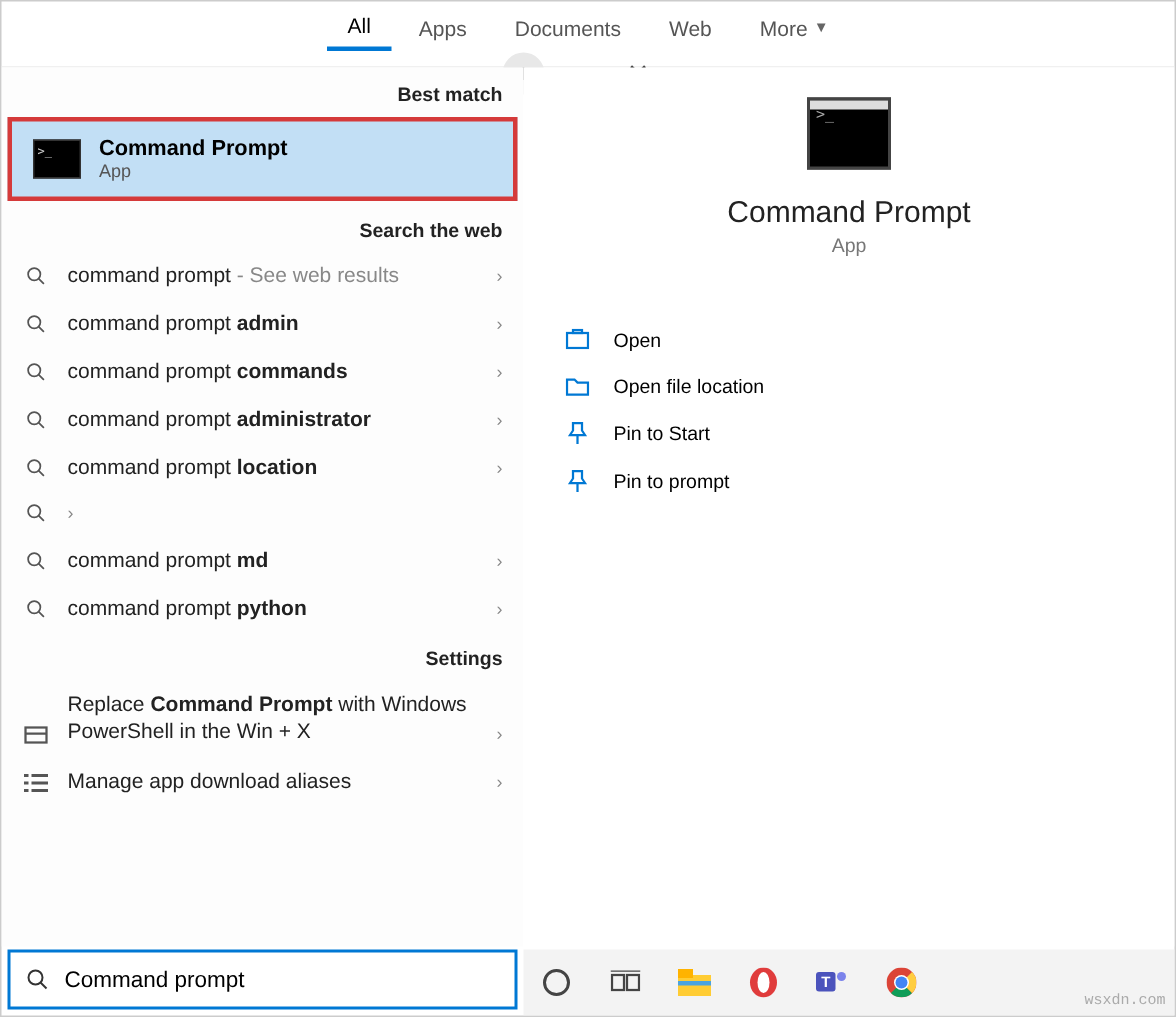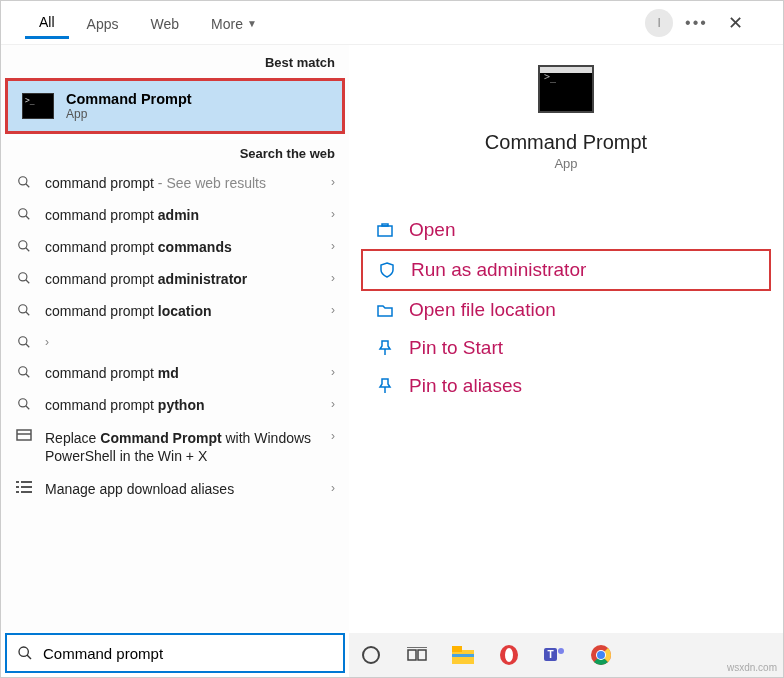--- a/index.html
+++ b/index.html
@@ -1,70 +1,71 @@
 <!DOCTYPE html>
 <html><head>
 <meta charset="utf-8">
 <style>
 * { margin:0; padding:0; box-sizing:border-box; font-family:"Segoe UI",Arial,sans-serif; }
 body { width:784px; height:678px; background:#fff; position:relative; overflow:hidden; border:1px solid #ccc; }
-.topbar { height:44px; display:flex; align-items:center; padding:0 24px; border-bottom:1px solid #f0f0f0; }
+.topbar { height:44px; display:flex; align-items:center; padding:0 8px; border-bottom:1px solid #f0f0f0;flex-direction:column; }
 .tabs { display:flex; gap:4px; flex:1; }
 .tab { padding:8px 14px 6px; font-size:14px; color:#555; cursor:pointer; display:flex; align-items:center; gap:4px; }
 .tab.active { color:#000; border-bottom:3px solid #0078d4; }
 .topright { display:flex; align-items:center; gap:12px; padding-right:8px; }
 .avatar { width:28px; height:28px; border-radius:50%; background:#e8e8e8; display:flex; align-items:center; justify-content:center; color:#888; font-size:12px; }
 .dots { color:#666; font-size:16px; letter-spacing:2px; cursor:pointer; }
 .close { font-size:18px; color:#444; cursor:pointer; padding:4px 8px; }
 
 .main { display:flex; height:586px; }
 .left { width:348px; background:#fdfdfd; overflow-y:auto; }
 .right { flex:1; background:#fff; padding:20px 0 0; }
 
 .section-label { font-size:13px; font-weight:600; color:#222; padding:10px 14px 6px;text-align:right; }
 .best-match { display:flex; align-items:center; padding:10px 14px; background:#c2dff5; border:3px solid #d53a3a; margin:2px 4px; }
 .cmd-icon { width:32px; height:26px; background:#000; border:1px solid #333; margin-right:12px; position:relative; }
 .cmd-icon::before { content:">_"; color:#ccc; font-size:8px; position:absolute; top:2px; left:2px; font-family:monospace; }
 .bm-text .title { font-size:14.5px; font-weight:600; color:#000; }
 .bm-text .sub { font-size:12px; color:#555; }
 
-.row { display:flex; align-items:flex-start; padding:8px 14px; font-size:14px; color:#222; cursor:pointer; }
+.row { display:flex; align-items:flex-end; padding:8px 14px; font-size:14px; color:#222; cursor:pointer; }
 .row .ricon { width:18px; margin-right:12px; color:#555; display:flex; justify-content:center; }
 .row .rtext { flex:1; }
 .row .chev { color:#888; font-size:12px; }
 .hint { color:#888; }
 
 .preview-icon { width:56px; height:48px; background:#000; border:2px solid #444; margin:0 auto 18px; position:relative; }
 .preview-icon::before { content:">_"; color:#aaa; font-size:10px; position:absolute; top:4px; left:4px; font-family:monospace; }
 .preview-icon::after { content:""; position:absolute; top:0; left:0; right:0; height:6px; background:#ddd; }
 .ptitle { text-align:center; font-size:20px; color:#222; margin-bottom:2px; }
 .psub { text-align:center; font-size:13px; color:#777; margin-bottom:40px; }
 
 .actions { padding:0 12px; }
-.action { display:flex; align-items:center; padding:8px 14px; font-size:19px; color:#be185d; cursor:pointer; }
+.action { display:flex; align-items:flex-start; padding:8px 14px; font-size:13px; color:#000000; cursor:pointer; }
 .action .aicon { width:20px; margin-right:14px; color:#0078d4; display:flex; justify-content:center; }
 .action.hl { border:2px solid #d53a3a; }
 
 .searchbar { position:absolute; left:4px; bottom:4px; width:340px; height:40px; border:2px solid #0078d4; display:flex; align-items:center; padding:0 10px; background:#fff; }
 .searchbar .sicon { color:#444; margin-right:10px; }
 .searchbar input { border:none; outline:none; font-size:15px; flex:1; }
 
 .taskbar { position:absolute; bottom:0; left:348px; right:0; height:44px; background:#f3f3f3; display:flex; align-items:center; padding:0 10px; gap:22px; }
 .tb-icon { width:24px; height:24px; display:flex; align-items:center; justify-content:center; font-size:18px; }
 
-.watermark { position:absolute; bottom:4px; right:6px; font-size:10px; color:#aaa; }
+.watermark { position:absolute; bottom:4px; right:6px; font-size:10px; color:#aaa;font-family:Liberation Mono, monospace; }
 svg { display:block; }
 </style>
 </head>
 <body>
 
 <div class="topbar">
   <div class="tabs">
     <div class="tab active">All</div>
     <div class="tab">Apps</div>
+    <div class="tab">Documents</div>
     <div class="tab">Web</div>
     <div class="tab">
         <span>More</span>
         <span style="font-size:10px;color:#666">▼</span>
       </div>
   </div>
   <div class="topright">
     <div class="avatar">I</div>
     <div class="dots">•••</div>
     <div class="close">✕</div>
@@ -157,20 +158,21 @@
         <span class="ricon">
           <svg width="14" height="14" viewBox="0 0 24 24" fill="none" stroke="#555" stroke-width="2">
             <circle cx="10" cy="10" r="7"></circle>
             <line x1="21" y1="21" x2="15" y2="15"></line>
           </svg>
         </span>
         <span class="rtext"><span>command prompt </span><b>python</b></span>
         <span class="chev">›</span>
       </div>
 
+    <div class="section-label">Settings</div>
     <div class="row">
         <span class="ricon">
           <svg width="16" height="12" viewBox="0 0 16 12" fill="none" stroke="#555" stroke-width="1.5">
             <rect x="1" y="1" width="14" height="10"></rect>
             <line x1="1" y1="5" x2="15" y2="5"></line>
           </svg>
         </span>
         <span class="rtext" style="line-height:1.3">Replace <b>Command Prompt</b> with Windows PowerShell in the Win + X</span>
         <span class="chev">›</span>
       </div>
@@ -197,28 +199,20 @@
     <div class="actions">
       <div class="action">
           <span class="aicon">
             <svg width="16" height="14" viewBox="0 0 16 14" fill="none" stroke="#0078d4" stroke-width="1.5">
               <rect x="1" y="3" width="14" height="10"></rect>
               <rect x="5" y="1" width="6" height="2"></rect>
             </svg>
           </span>
           <span>Open</span>
         </div>
-      <div class="action hl">
-          <span class="aicon">
-            <svg width="14" height="16" viewBox="0 0 14 16" fill="none" stroke="#0078d4" stroke-width="1.5">
-              <path d="M7 1 L13 3 V8 C13 12 7 15 7 15 C7 15 1 12 1 8 V3 Z"></path>
-            </svg>
-          </span>
-          <span>Run as administrator</span>
-        </div>
       <div class="action">
           <span class="aicon">
             <svg width="16" height="14" viewBox="0 0 16 14" fill="none" stroke="#0078d4" stroke-width="1.5">
               <path d="M1 3 L6 3 L8 5 L15 5 V13 H1 Z"></path>
             </svg>
           </span>
           <span>Open file location</span>
         </div>
       <div class="action">
           <span class="aicon">
@@ -227,21 +221,21 @@
             </svg>
           </span>
           <span>Pin to Start</span>
         </div>
       <div class="action">
           <span class="aicon">
             <svg width="14" height="16" viewBox="0 0 14 16" fill="none" stroke="#0078d4" stroke-width="1.5">
               <path d="M4 1 H10 V6 L12 9 H2 L4 6 Z M7 9 V15"></path>
             </svg>
           </span>
-          <span>Pin to aliases</span>
+          <span>Pin to prompt</span>
         </div>
     </div>
   </div>
 </div>
 
 <div class="searchbar">
   <span class="sicon">
       <svg width="16" height="16" viewBox="0 0 24 24" fill="none" stroke="#333" stroke-width="2">
         <circle cx="10" cy="10" r="7"></circle>
         <line x1="21" y1="21" x2="15" y2="15"></line>

